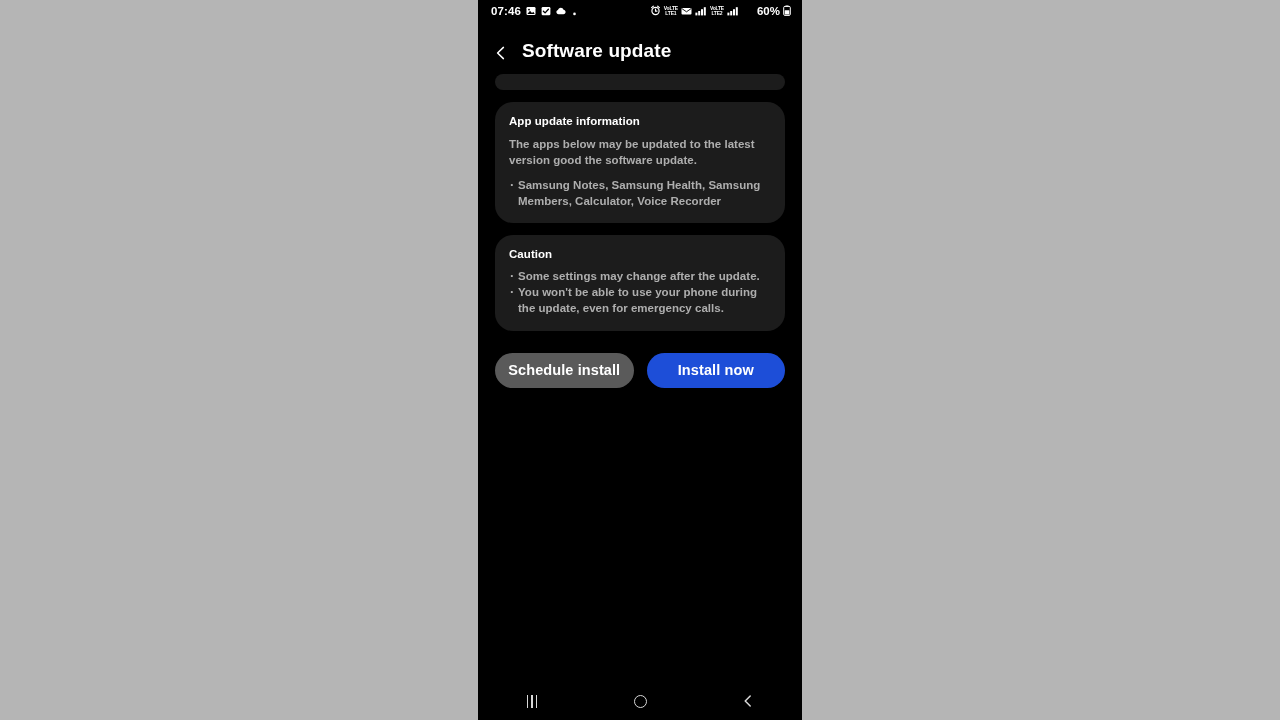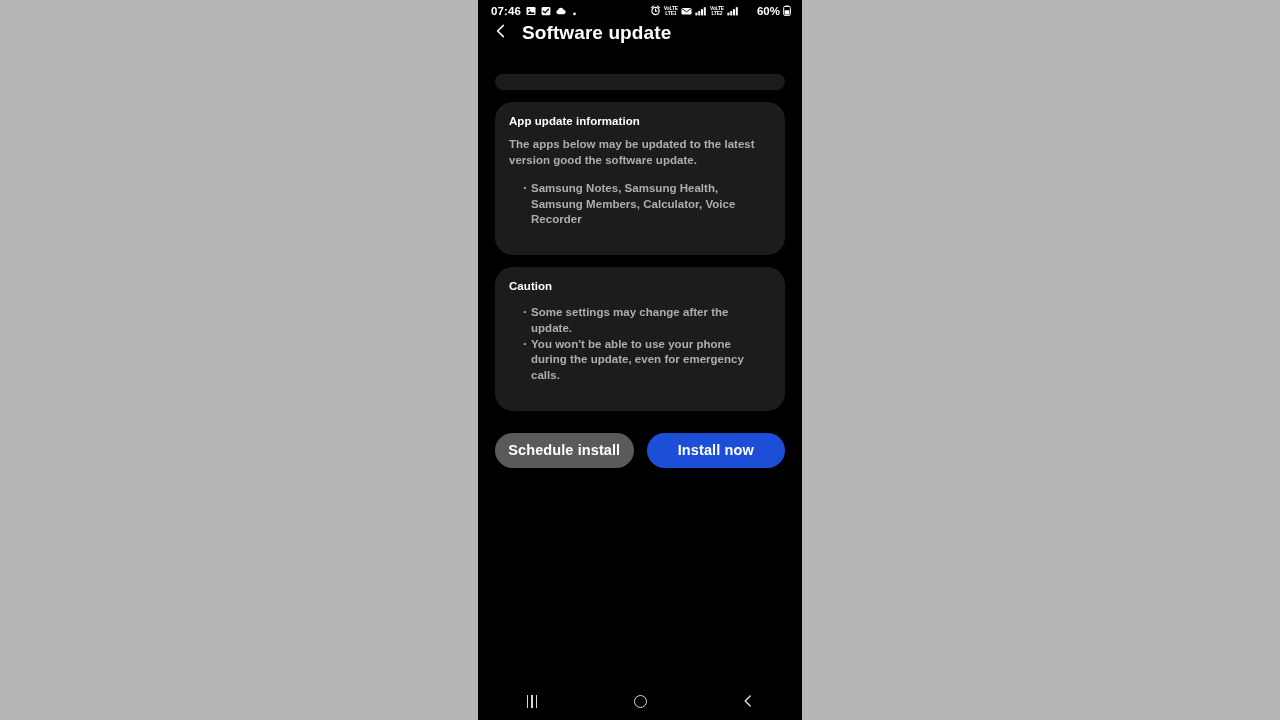--- a/index.html
+++ b/index.html
@@ -70,21 +70,21 @@
     line-height: 1;
     color: #ffffff;
   }
   .volte-badge .v-top { font-size: 5px; font-weight: bold; letter-spacing: -0.2px; }
   .volte-badge .v-bot { font-size: 5px; font-weight: bold; letter-spacing: -0.2px; }
 
   
   .app-bar {
     height: 40px;
     display: flex;
-    align-items: flex-start;
+    align-items: flex-end;
     padding-left: 14px;
     gap: 12px;
   }
   .back-chevron {
     width: 18px;
     height: 18px;
     display: flex;
     align-items: center;
     justify-content: center;
     cursor: pointer;
@@ -124,21 +124,21 @@
   .card-desc {
     font-size: 11.5px;
     font-weight: bold;
     color: #aeaeae;
     line-height: 16px;
     margin-bottom: 10px;
     letter-spacing: 0.02px;
   }
   .bullet-list {
     list-style: none;
-    margin: 13px;
+    margin: 0;
     padding: 0;
   }
   .bullet-item {
     position: relative;
     font-size: 11.5px;
     font-weight: bold;
     color: #aeaeae;
     line-height: 15.7px;
     padding-left: 9px;
     letter-spacing: 0.02px;

